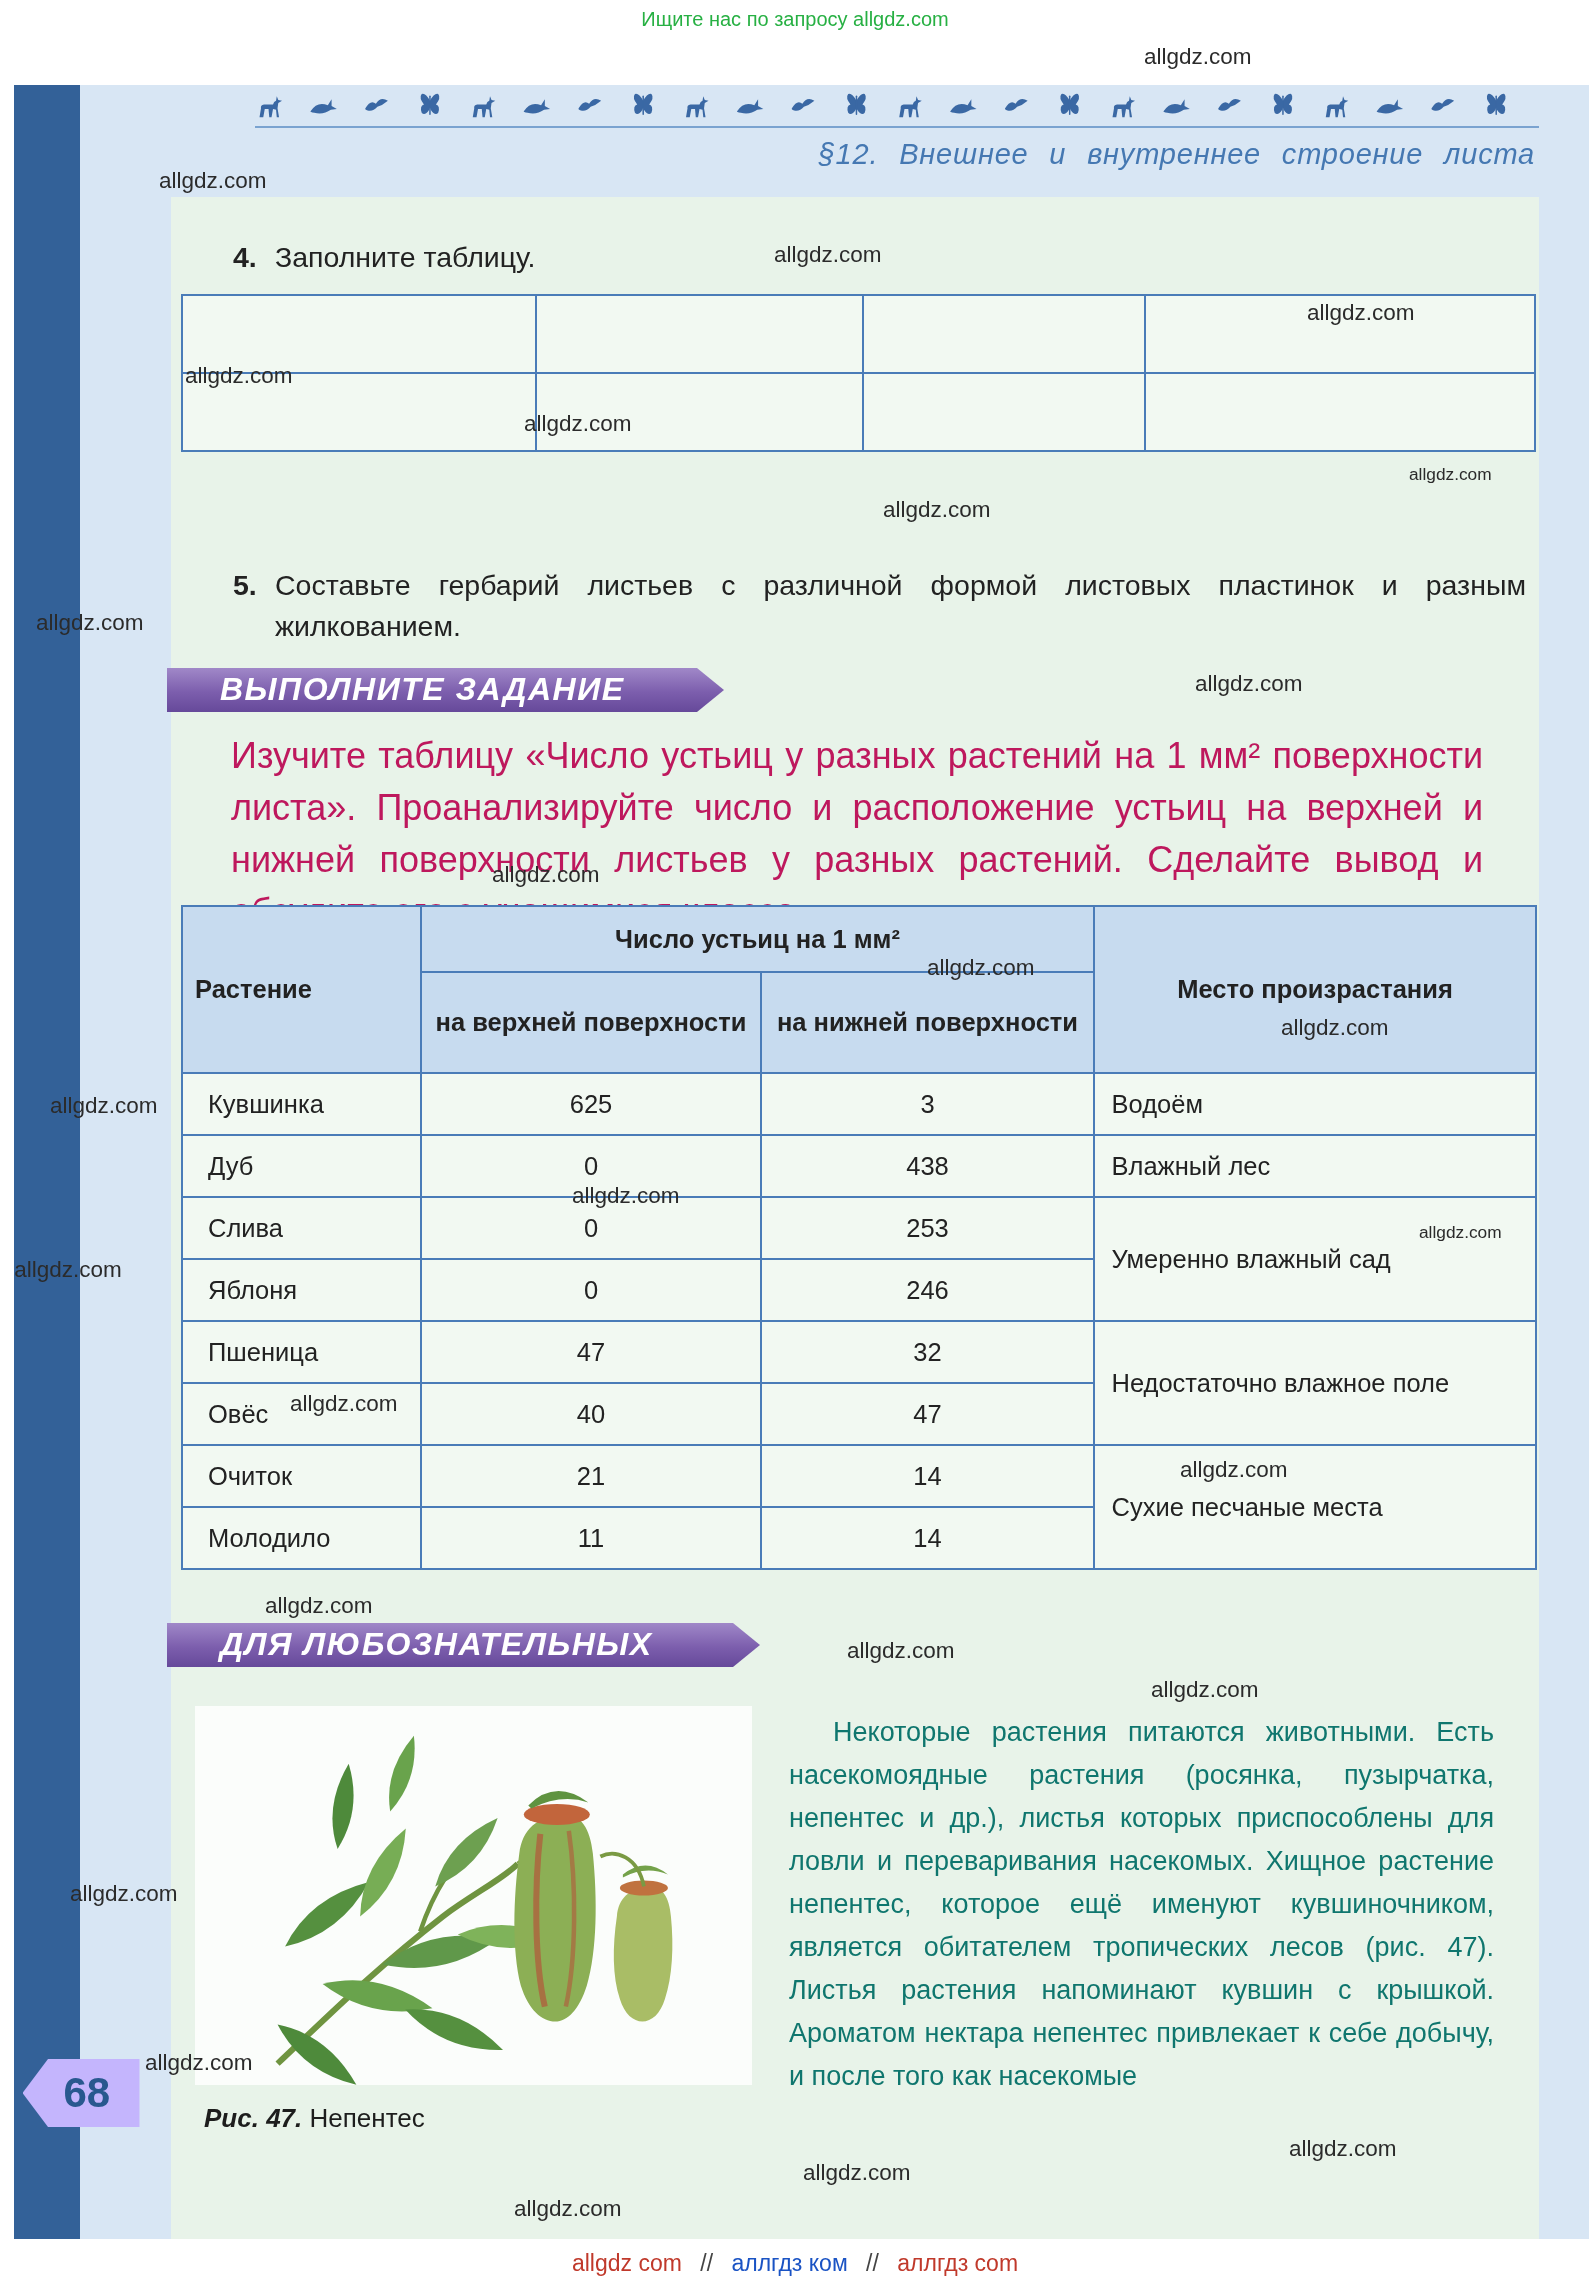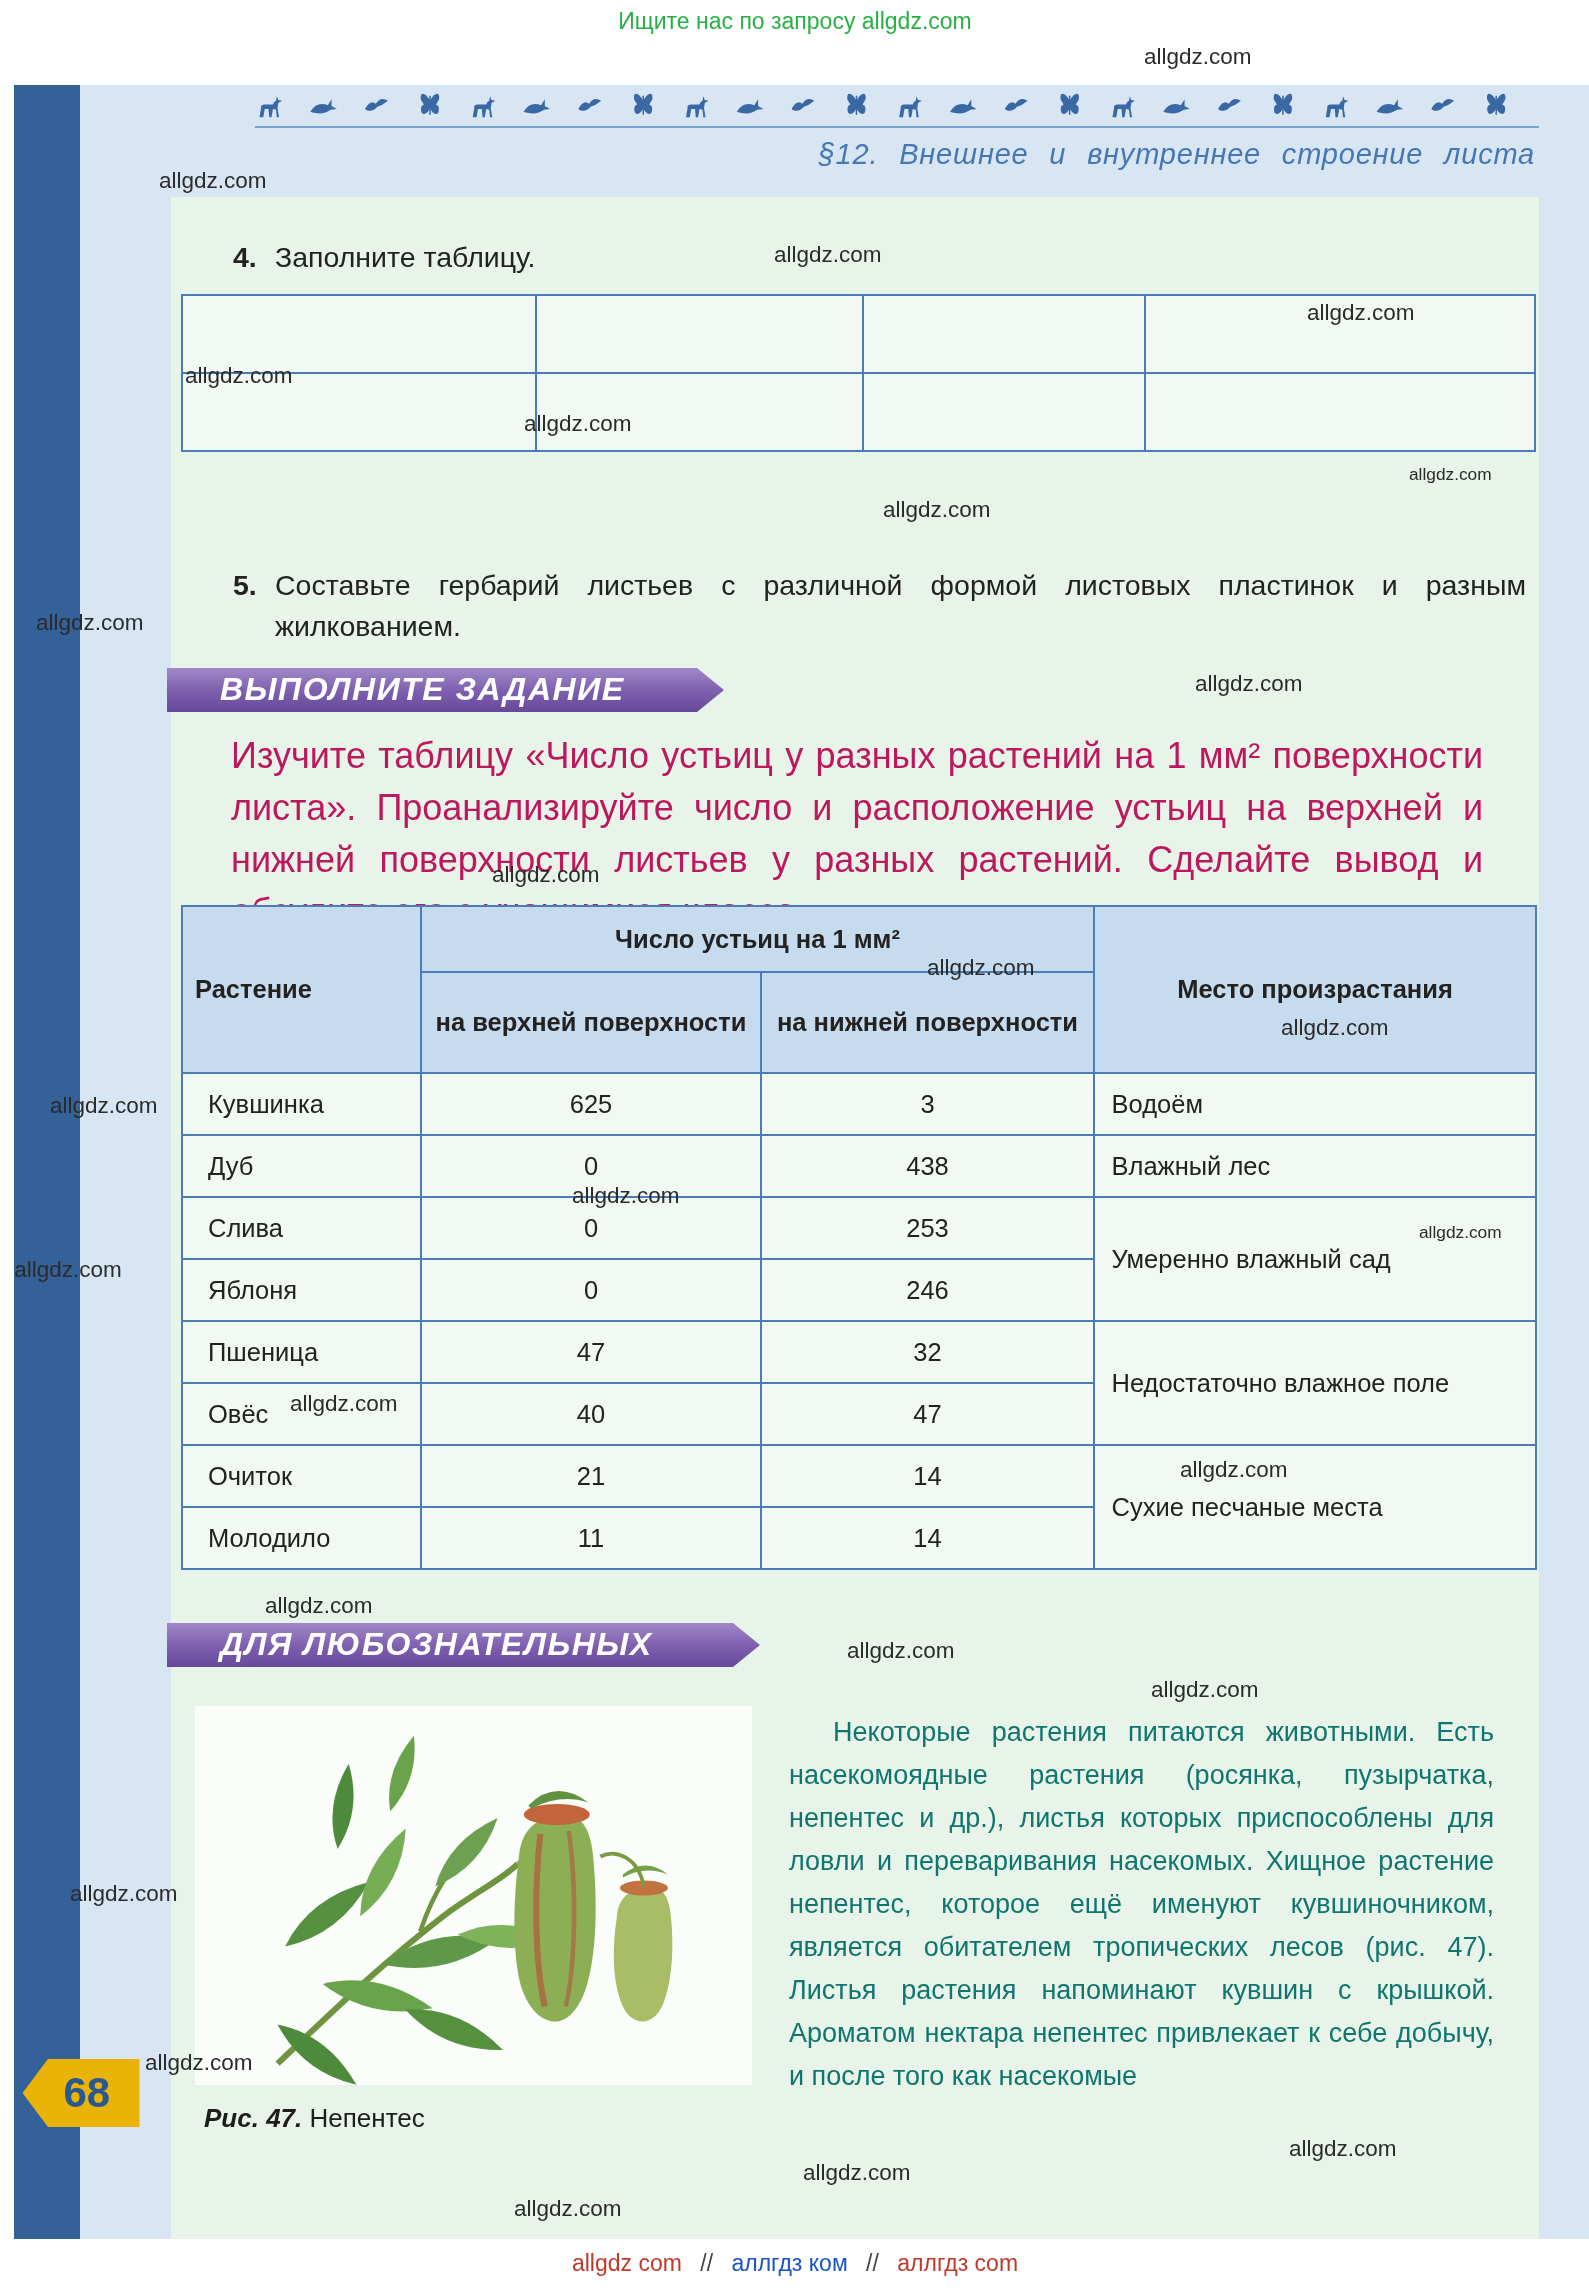--- a/index.html
+++ b/index.html
@@ -7,21 +7,21 @@
   body {
     position:relative;
     background:#ffffff;
     font-family:"Liberation Sans", sans-serif;
     color:#222;
   }
 
   
   .top-notice {
     position:absolute; top:7.5px; left:0; width:1590px;
-    text-align:center; font-size:23px; color:#27b043;
+    text-align:center; font-size:20px; color:#27b043;
   }
 
   
   .scan {
     position:absolute; left:14.3px; top:85px; width:1575px; height:2154px;
     background:#d8e6f4;
   }
   .left-strip {
     position:absolute; left:14.3px; top:85px; width:66px; height:2154px;
     background:#336198;
@@ -81,21 +81,21 @@
   .figure-caption .cap-label { font-weight:bold; font-style:italic; }
 
   .curious-text {
     position:absolute; left:789px; top:1711px; width:705px;
     font-size:27px; line-height:43px; text-align:justify; text-indent:44px; color:#0f766e;
   }
 
   
   .page-tab {
     position:absolute; left:22.5px; top:2059px; width:117px; height:68px;
-    background:#eab308;
+    background:#c4b5fd;
     clip-path:polygon(25.5px 0, 100% 0, 100% 100%, 25.5px 100%, 0 50%);
     color:#28588f; font-size:42px; font-weight:bold; line-height:68px;
     padding-left:41px;
   }
 
   
   .footer {
     position:absolute; left:0; top:2250px; width:1590px;
     text-align:center; font-size:23px;
   }

